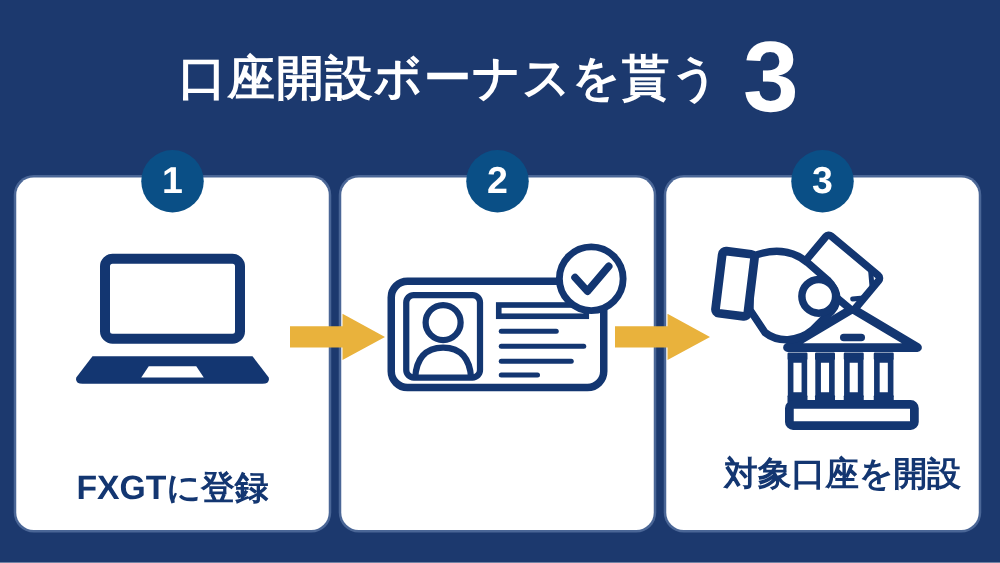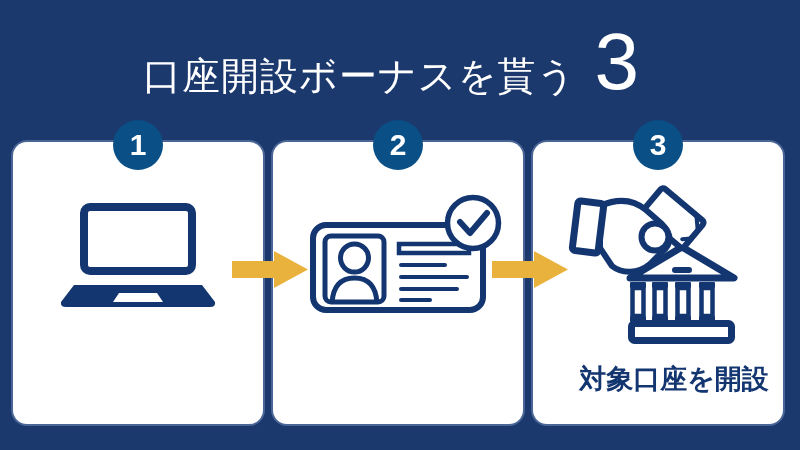--- a/index.html
+++ b/index.html
@@ -1,20 +1,20 @@
 <!DOCTYPE html>
 <html><head>
 <meta charset="utf-8">
 <style>
   html,body{margin:0;padding:0;}
   body{font-family:"Liberation Sans", sans-serif;}
   .stage{position:relative;width:800px;height:450px;background:#1C396E;overflow:hidden;}
 
   
-  .title{position:absolute;top:22px;left:0;right:0;display:flex;justify-content:center;align-items:flex-end;color:#FFFFFF;font-weight:400;letter-spacing:1px;white-space:nowrap;}
+  .title{position:absolute;top:22px;left:0;right:0;display:flex;justify-content:center;align-items:center;color:#FFFFFF;font-weight:700;letter-spacing:1px;white-space:nowrap;}
   .title .t-part{font-size:38px;}
   .title .big3{font-size:80px;line-height:1;margin:0 18px;letter-spacing:0;}
 
   
   .card{position:absolute;top:142px;width:250px;height:282px;background:#FFFFFF;border-radius:14px;box-shadow:0 0 0 2px rgba(160,185,225,0.35);}
   .card-1{left:13px;} .card-2{left:273px;} .card-3{left:533px;}
 
   .badge{position:absolute;top:-22px;left:50%;transform:translateX(-50%);width:50px;height:50px;border-radius:50%;background:#0A4F86;color:#FFFFFF;display:flex;align-items:center;justify-content:center;font-size:30px;font-weight:700;}
 
   .icon-wrap{position:absolute;left:50%;transform:translateX(-50%);}
@@ -45,20 +45,21 @@
       <span>1</span>
     </div>
     <div class="icon-wrap icon-laptop">
       <svg width="160" height="108" viewBox="0 0 160 108">
         <rect x="26" y="6" width="108" height="64" rx="6" fill="none" stroke="#133671" stroke-width="8"></rect>
         <path d="M16,84 L144,84 L157,101 Q158,106 152,106 L8,106 Q2,106 3,101 Z" fill="#133671"></path>
         <path d="M61,92 L99,92 L105,101 L55,101 Z" fill="#FFFFFF"></path>
       </svg>
     </div>
     <div class="caption caption-2line">
+      <div>FXGTに登録</div>
     </div>
   </div>
 
   <div class="card card-2">
     <div class="badge">
       <span>2</span>
     </div>
     <div class="icon-wrap icon-idcard">
       <svg width="208" height="128" viewBox="0 0 208 128">
         <defs>

